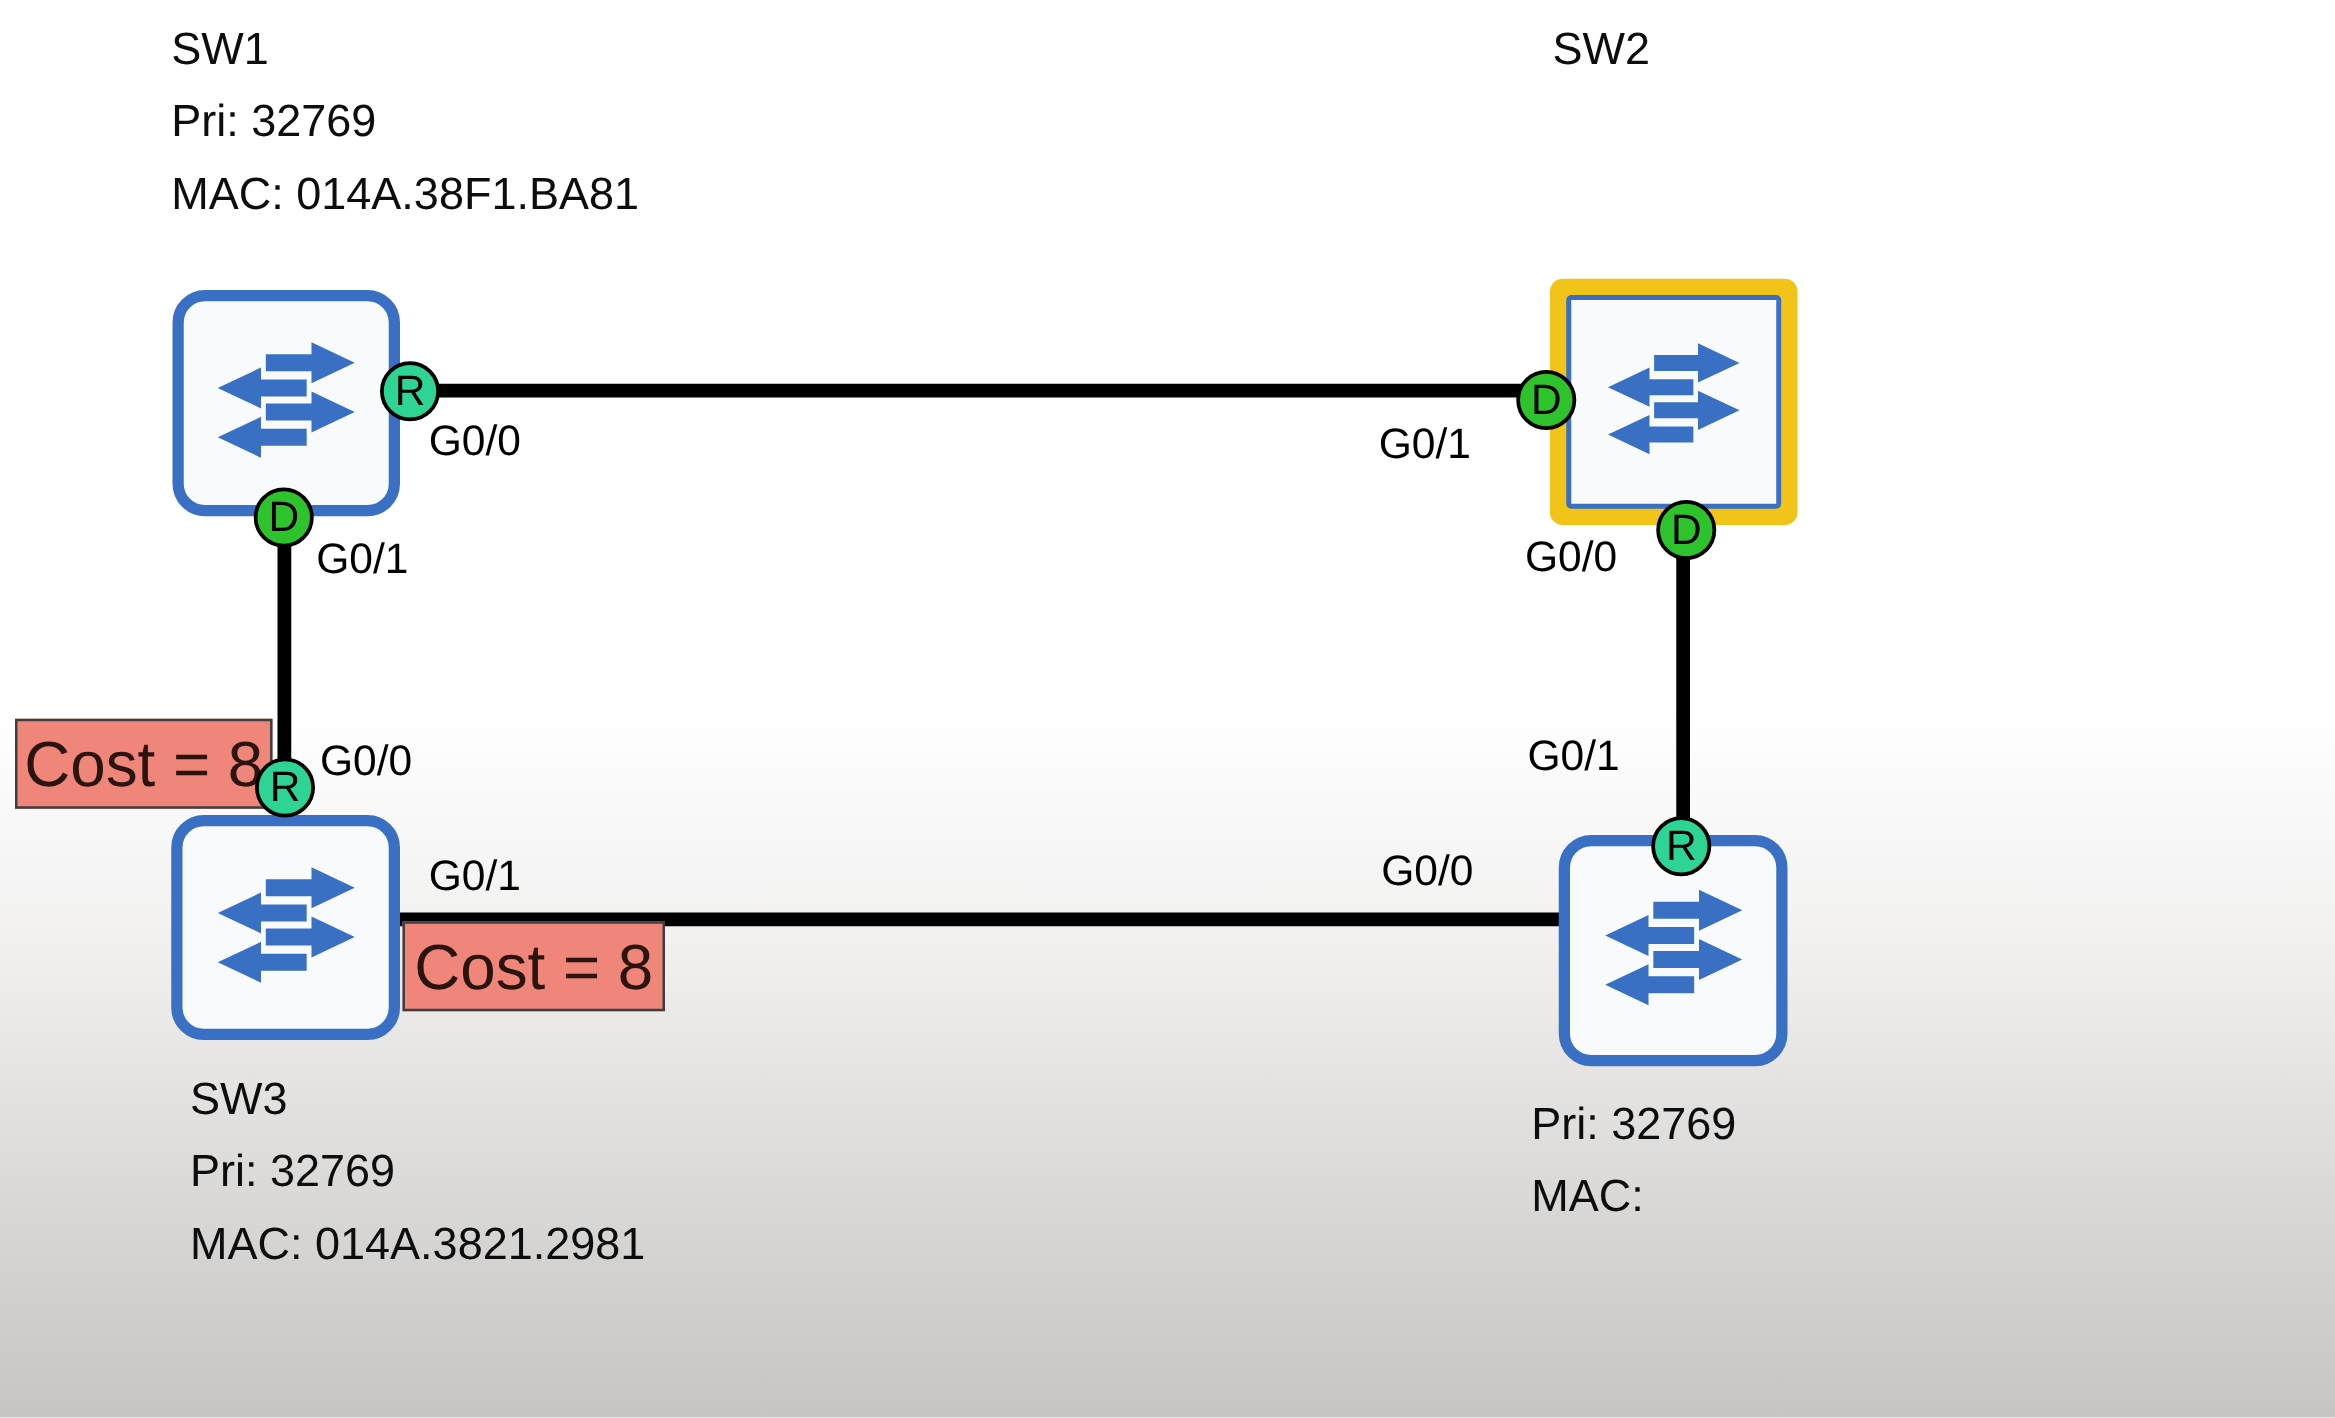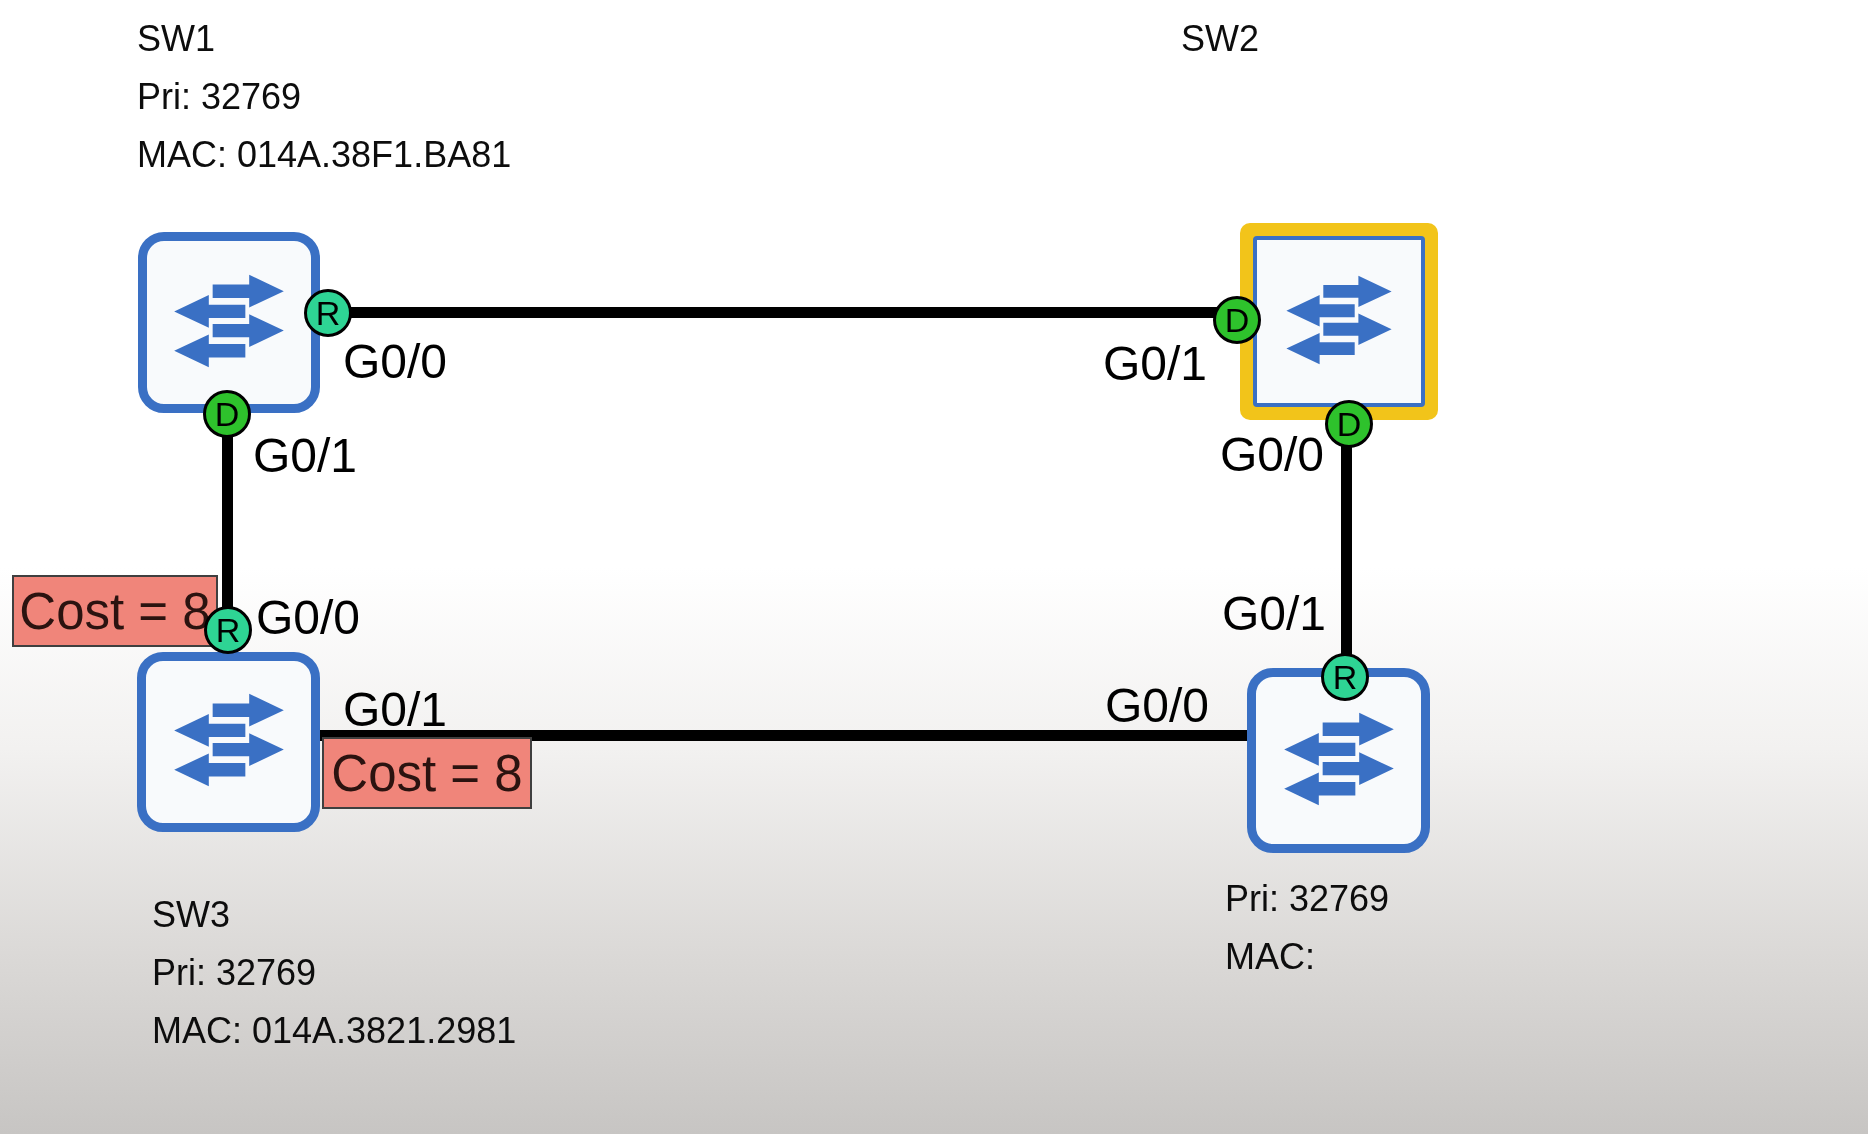--- a/index.html
+++ b/index.html
@@ -53,34 +53,34 @@
   }
   .role-r{background:var(--root_port_green,#2ed494);}
   .role-d{background:var(--designated_port_green,#2ec22c);}
   .pc-sw1-r{left:304px;top:289px;}
   .pc-sw1-d{left:203px;top:390px;}
   .pc-sw2-d-left{left:1213px;top:296px;}
   .pc-sw2-d-bottom{left:1325px;top:400px;}
   .pc-sw3-r{left:204px;top:606px;}
   .pc-sw4-r{left:1321px;top:653px;}
 
-  .port-label{position:absolute;z-index:4;font-size:48px;color:#000;white-space:nowrap;}
+  .port-label{position:absolute;z-index:4;font-size:34px;color:#000;white-space:nowrap;}
   .pl-sw1-g00{left:343px;top:334px;}
   .pl-sw1-g01{left:253px;top:428px;}
   .pl-sw2-g01{left:1103px;top:336px;}
   .pl-sw2-g00{left:1220px;top:427px;}
   .pl-sw3-g00{left:256px;top:590px;}
   .pl-sw3-g01{left:343px;top:682px;}
   .pl-sw4-g01{left:1222px;top:586px;}
   .pl-sw4-g00{left:1105px;top:678px;}
 
   .label-block{position:absolute;z-index:4;font-size:36px;line-height:58px;white-space:nowrap;}
   .lb-sw1{left:137px;top:10px;}
-  .lb-sw2{left:1181px;top:10px;}
-  .lb-sw3{left:152px;top:850px;margin-top:36px;}
+  .lb-sw2{left:1242px;top:10px;}
+  .lb-sw3{left:152px;top:850px;}
   .lb-sw4{left:1225px;top:870px;}
 </style>
 </head>
 <body>
 
 <div class="stage">
 
   <div class="link link-top"></div>
   <div class="link link-left"></div>
   <div class="link link-right"></div>

